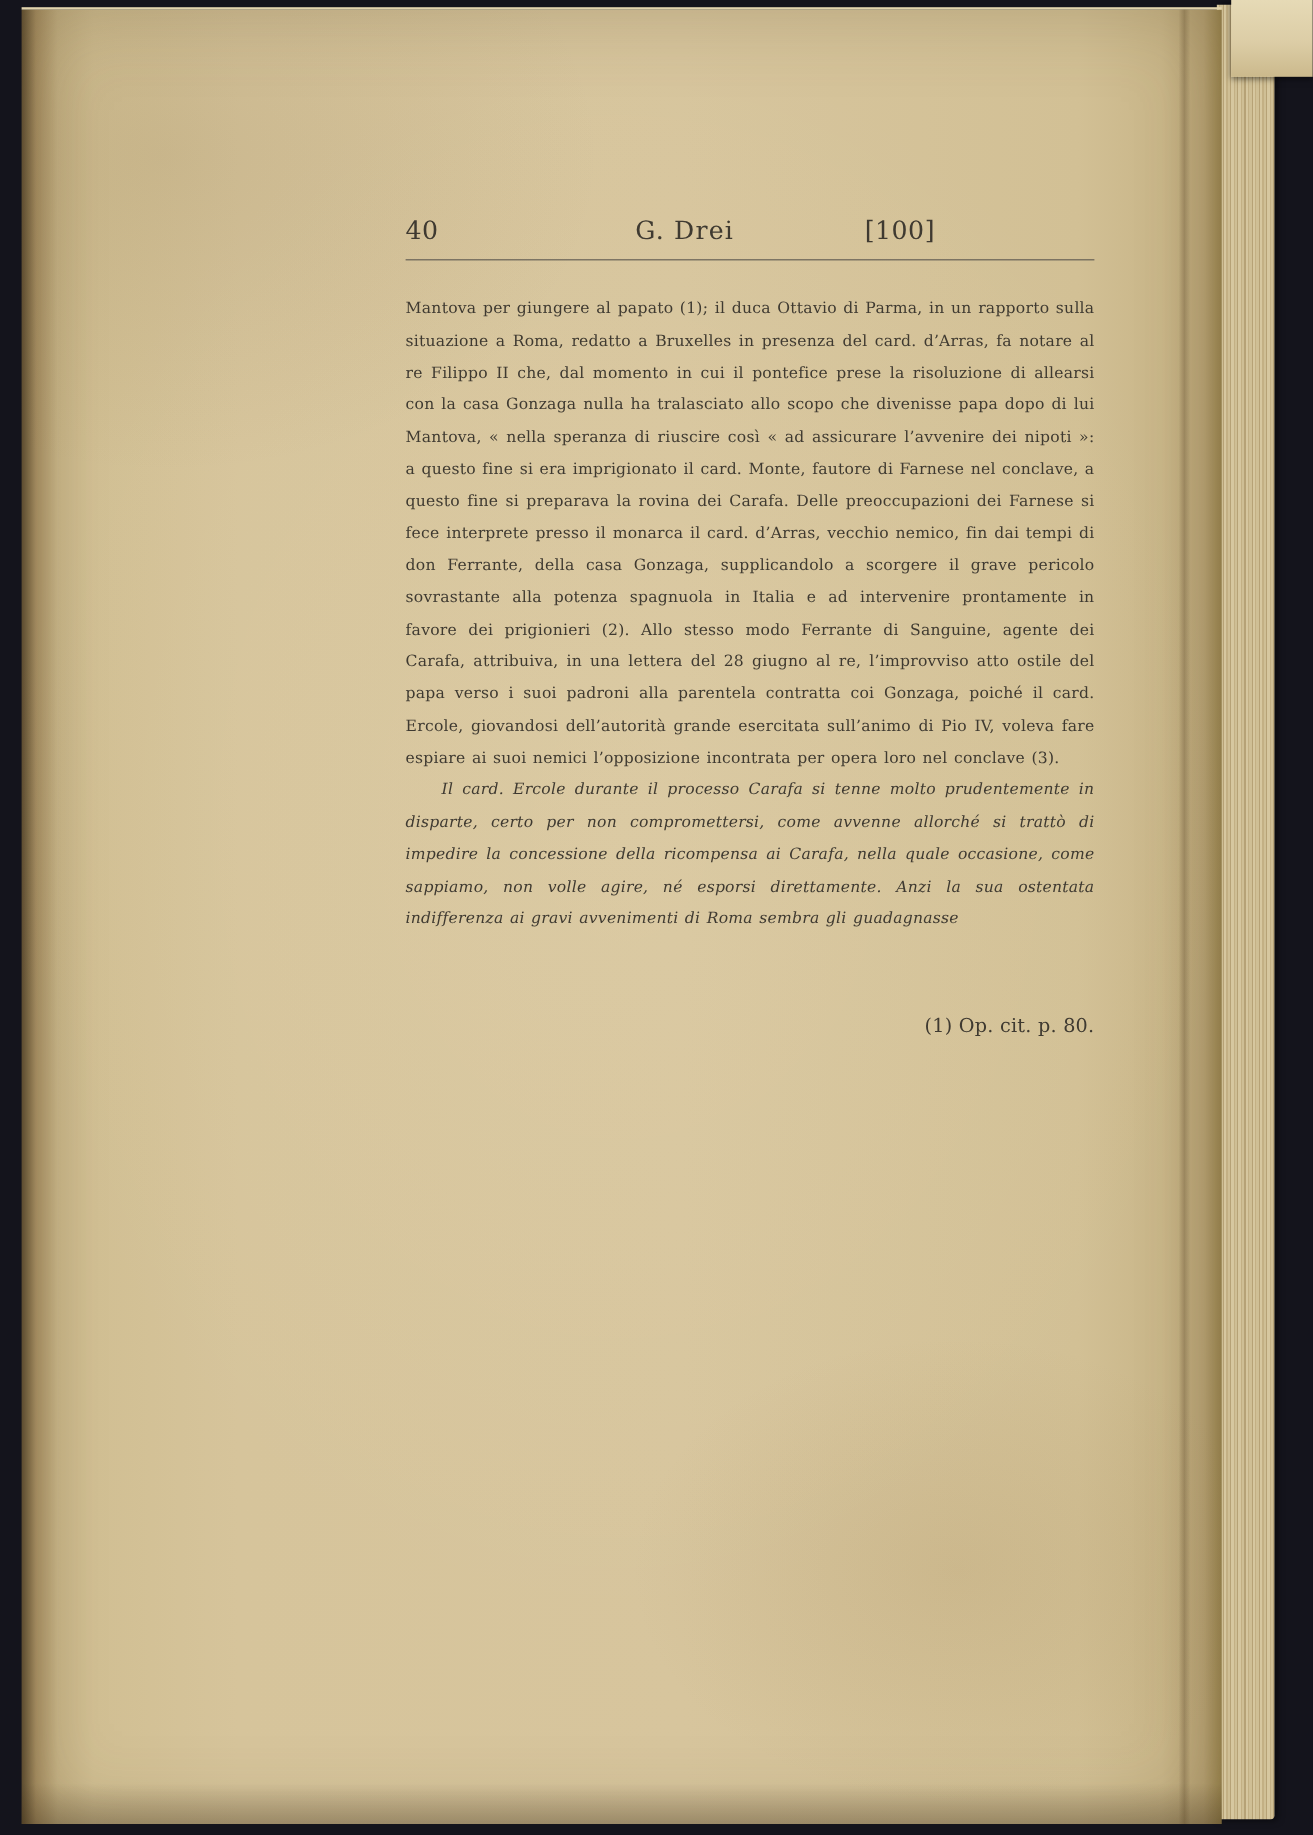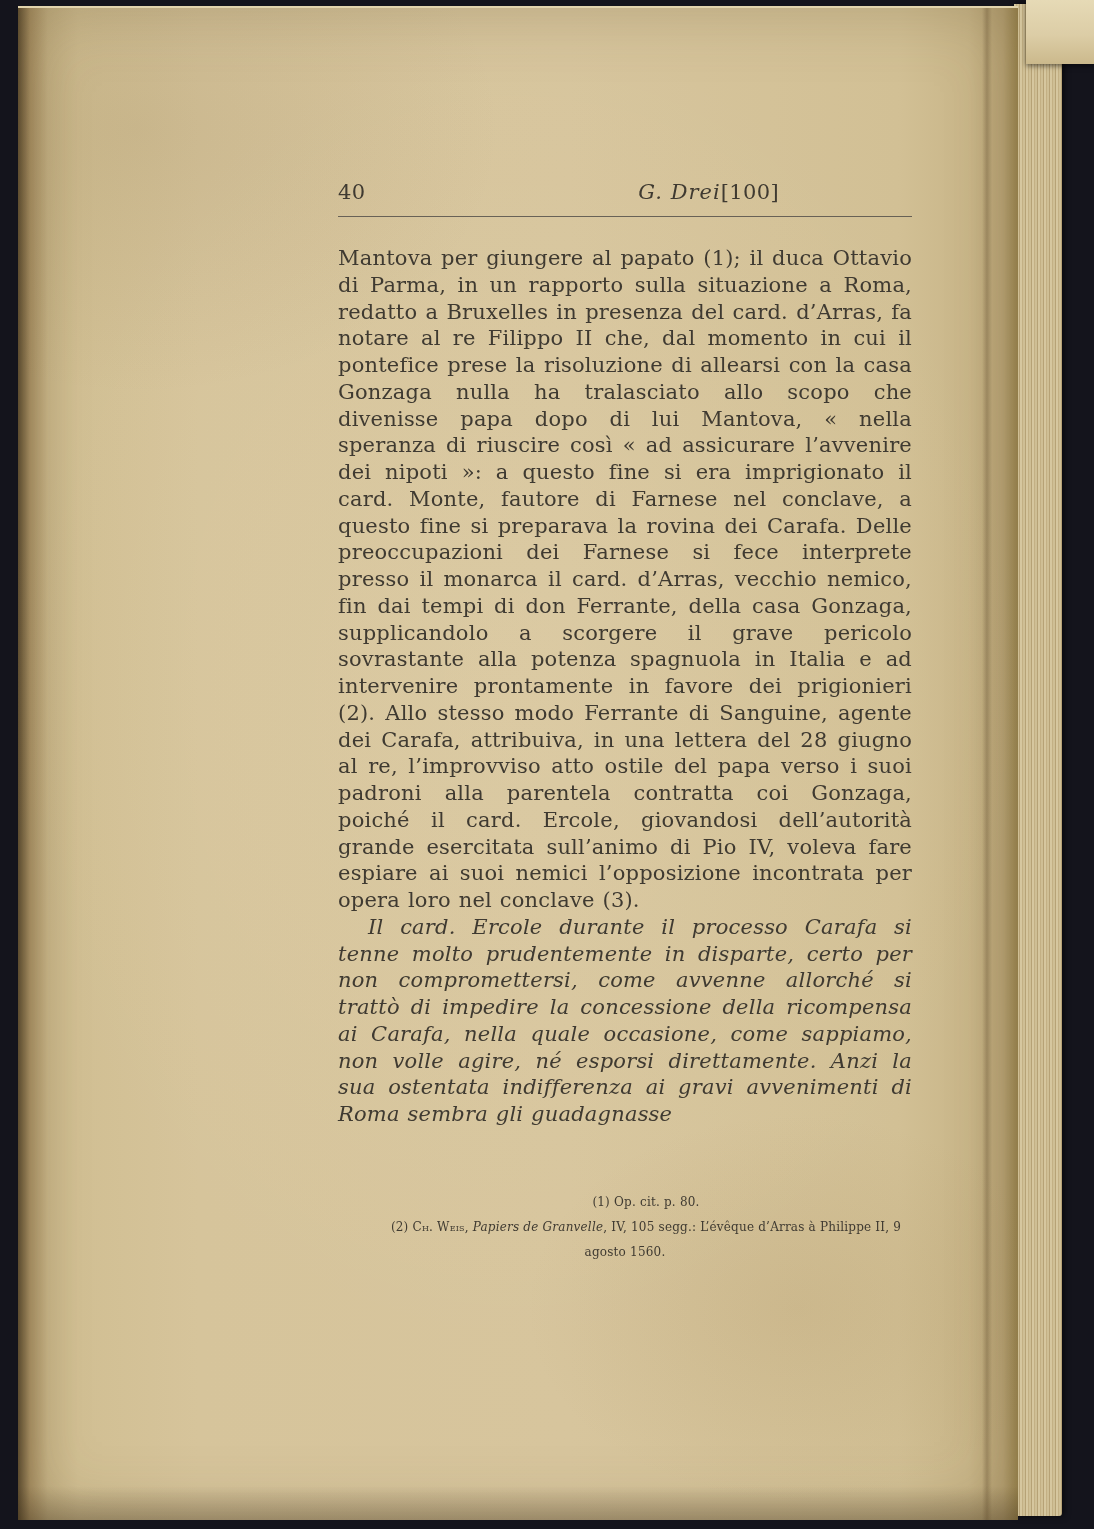--- a/index.html
+++ b/index.html
@@ -60,40 +60,40 @@
   .text-block {
     position: absolute; left: 320px; top: 172px; width: 574px;
     color: #3f3a31;
   }
 
   .running-head {
     display: flex; justify-content: space-between; align-items: baseline;
     font-size: 21px; letter-spacing: .4px;
   }
   .running-head .num   { flex: 1; text-align: left; }
-  .running-head .title { flex: 1; text-align: right; font-style: italic; letter-spacing: 1px; }
+  .running-head .title { flex: 1; text-align: left; letter-spacing: 1px; }
   .running-head .folio { flex: 1; text-align: left; }
 
   .head-rule {
     border: none; border-top: 1.6px solid #55504a;
     margin-top: 12px; opacity: .85;
   }
 
   .body-text { margin-top: 28px; }
   .body-text p {
-    font-size: 21px; line-height: 26.75px;
+    font-size: 13px; line-height: 26.75px;
     text-align: justify; letter-spacing: .2px;
     word-spacing: 1px;
   }
   .body-text p.indent { text-indent: 30px; font-style: italic; }
 
   .footnotes { margin-top: 62px; }
   .footnotes p {
-    font-size: 12px; line-height: 25px;
-    text-indent: 42px; text-align: center; letter-spacing: .2px;
+    font-size: 16px; line-height: 25px;
+    text-indent: 42px; text-align: right; letter-spacing: .2px;
   }
   .sc { font-variant: small-caps; }
   .it { font-style: italic; }
 </style>
 </head>
 <body>
 
 <div class="book">
 
   <div class="page-edges"></div>
@@ -112,20 +112,17 @@
 
       <div class="body-text">
         <p>Mantova per giungere al papato (1); il duca Ottavio di Parma, in un rapporto sulla situazione a Roma, redatto a Bruxelles in presenza del card. d’Arras, fa notare al re Filippo II che, dal momento in cui il pontefice prese la risoluzione di allearsi con la casa Gonzaga nulla ha tralasciato allo scopo che divenisse papa dopo di lui Mantova, « nella speranza di riuscire così « ad assicurare l’avvenire dei nipoti »: a questo fine si era imprigionato il card. Monte, fautore di Farnese nel conclave, a questo fine si preparava la rovina dei Carafa. Delle preoccupazioni dei Farnese si fece interprete presso il monarca il card. d’Arras, vecchio nemico, fin dai tempi di don Ferrante, della casa Gonzaga, supplicandolo a scorgere il grave pericolo sovrastante alla potenza spagnuola in Italia e ad intervenire prontamente in favore dei prigionieri (2). Allo stesso modo Ferrante di Sanguine, agente dei Carafa, attribuiva, in una lettera del 28 giugno al re, l’improvviso atto ostile del papa verso i suoi padroni alla parentela contratta coi Gonzaga, poiché il card. Ercole, giovandosi dell’autorità grande esercitata sull’animo di Pio IV, voleva fare espiare ai suoi nemici l’opposizione incontrata per opera loro nel conclave (3).</p>
         <p class="indent">Il card. Ercole durante il processo Carafa si tenne molto prudentemente in disparte, certo per non compromettersi, come avvenne allorché si trattò di impedire la concessione della ricompensa ai Carafa, nella quale occasione, come sappiamo, non volle agire, né esporsi direttamente. Anzi la sua ostentata indifferenza ai gravi avvenimenti di Roma sembra gli guadagnasse</p>
       </div>
 
       <div class="footnotes">
         <p>
           <span>(1) Op. cit. p. 80.</span>
         </p>
-        <p>
-          <span>(2) </span><span class="sc">Ch. Weis</span><span>, </span><span class="it">Papiers de Granvelle</span><span>, IV, 105 segg.: L’évêque d’Arras à Philippe II, 9 agosto 1560.</span>
-        </p>
       </div>
 
     </div>
   </div>
 </div>
 
 </body></html>

